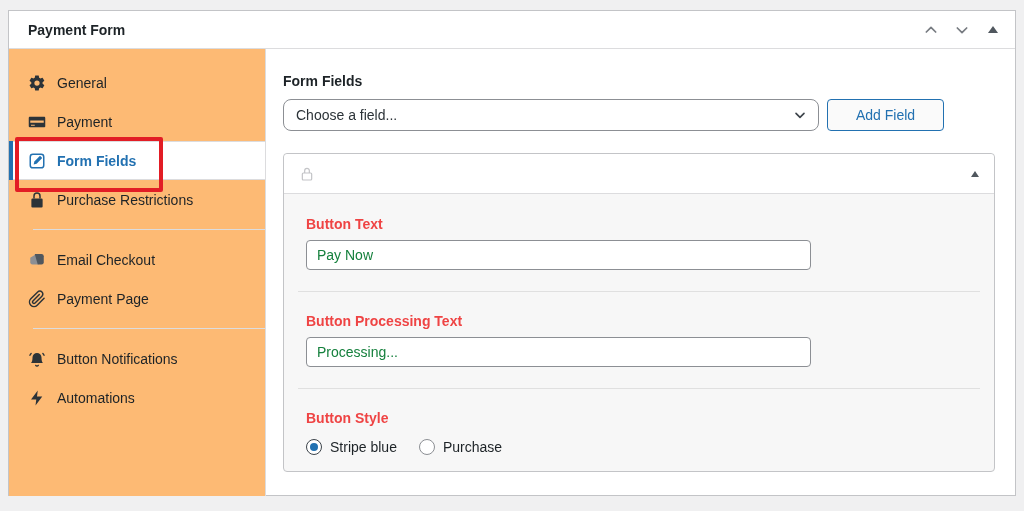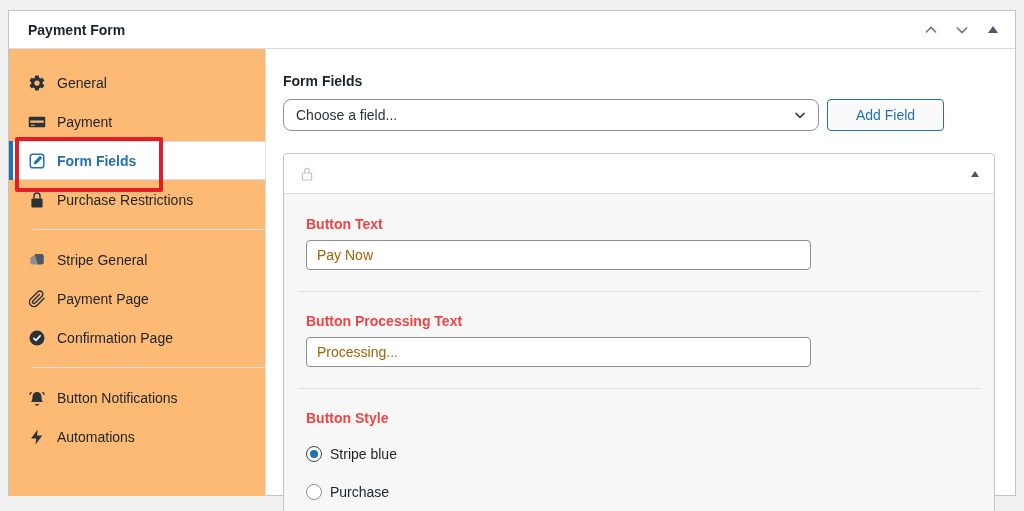--- a/index.html
+++ b/index.html
@@ -38,24 +38,24 @@
   .btn-secondary{height:32px;padding:0 28px;background:#fafafa;border:1px solid #2271b1;border-radius:4px;
           color:#2271b1;font-size:14px;cursor:pointer;font-family:"Liberation Sans",sans-serif;}
   .panel{border:1px solid #c3c4c7;border-radius:4px;background:#f7f7f7;}
   .panel-header{height:40px;background:#fff;border-bottom:1px solid #dcdcde;border-radius:4px 4px 0 0;
           display:flex;align-items:center;padding:0 15px;box-sizing:border-box;}
   .panel-header svg{width:16px;height:16px;color:#c3c4c7;}
   .panel-header .ph-toggle{margin-left:auto;cursor:pointer;display:flex;align-items:center;}
   .panel-body{padding:22px 22px 16px;border-radius:0 0 4px 4px;}
   .form-label{font-size:14px;font-weight:bold;color:#ef4444;margin-bottom:8px;}
   .text-input{width:505px;height:30px;background:#fff;border:1px solid #8c8f94;border-radius:4px;
-          padding:0 10px;font-size:14px;color:#a16207;box-sizing:border-box;
+          padding:0 10px;font-size:14px;color:#15803d;box-sizing:border-box;
           font-family:"Liberation Sans",sans-serif;display:block;}
   .hr{height:1px;background:#e0e0e0;margin:21px -8px;}
-  .radio-row{display:flex;align-items:flex-start;gap:22px;margin-top:20px;flex-direction:column;}
+  .radio-row{display:flex;align-items:flex-start;gap:22px;margin-top:13px;}
   .radio{display:flex;align-items:center;gap:8px;font-size:14px;color:#1d2327;cursor:pointer;}
   .rdot{width:16px;height:16px;border-radius:50%;border:1px solid #8c8f94;background:#fff;
         box-sizing:border-box;position:relative;flex:none;}
   .radio.checked .rdot{border-color:#3c434a;}
   .radio.checked .rdot::after{content:"";position:absolute;left:3px;top:3px;width:8px;height:8px;
         border-radius:50%;background:#2271b1;}
   
   .annotation{position:absolute;left:15px;top:137px;width:140px;height:47px;
         border:4px solid #e21d25;border-radius:2px;z-index:5;pointer-events:none;}
 </style>
@@ -114,34 +114,27 @@
           <span class="sb-label">Purchase Restrictions</span>
         </div>
 
         <div class="sb-divider"></div>
 
         <div class="sb-item">
           <svg viewBox="0 0 24 24">
               <path fill="#8c8f94" d="M3 9l8-5 3 14H6a3 3 0 0 1-3-3V9z"></path>
               <path fill="#50575e" d="M9 4h9a3 3 0 0 1 3 3v8a3 3 0 0 1-3 3h-5L9 4z"></path>
             </svg>
-          <span class="sb-label">Stripe General</span>
+          <span class="sb-label">Email Checkout</span>
         </div>
         <div class="sb-item">
           <svg viewBox="0 0 24 24" fill="none" stroke="currentColor" stroke-width="2" stroke-linecap="round" stroke-linejoin="round">
               <path d="M21.44 11.05l-9.19 9.19a6 6 0 0 1-8.49-8.49l9.19-9.19a4 4 0 1 1 5.66 5.66l-9.2 9.19a2 2 0 0 1-2.83-2.83l8.49-8.48"></path>
             </svg>
           <span class="sb-label">Payment Page</span>
-        </div>
-        <div class="sb-item">
-          <svg viewBox="0 0 24 24">
-              <circle cx="12" cy="12" r="10" fill="currentColor"></circle>
-              <path d="M7.8 12.4l2.7 2.7 5.7-5.8" fill="none" stroke="#f6f7f7" stroke-width="2.3" stroke-linecap="round" stroke-linejoin="round"></path>
-            </svg>
-          <span class="sb-label">Confirmation Page</span>
         </div>
 
         <div class="sb-divider"></div>
 
         <div class="sb-item">
           <svg viewBox="0 0 24 24">
               <path fill="currentColor" d="M18 10a6 6 0 1 0-12 0c0 6-2 7.2-2 7.2h16S18 16 18 10z"></path>
               <path d="M10.3 20.5a2 2 0 0 0 3.4 0" fill="none" stroke="currentColor" stroke-width="1.8" stroke-linecap="round"></path>
               <path d="M4.2 4.6C3.4 5.4 2.9 6.2 2.6 7M19.8 4.6c.8.8 1.3 1.6 1.6 2.4" fill="none" stroke="currentColor" stroke-width="1.8" stroke-linecap="round"></path>
             </svg>

